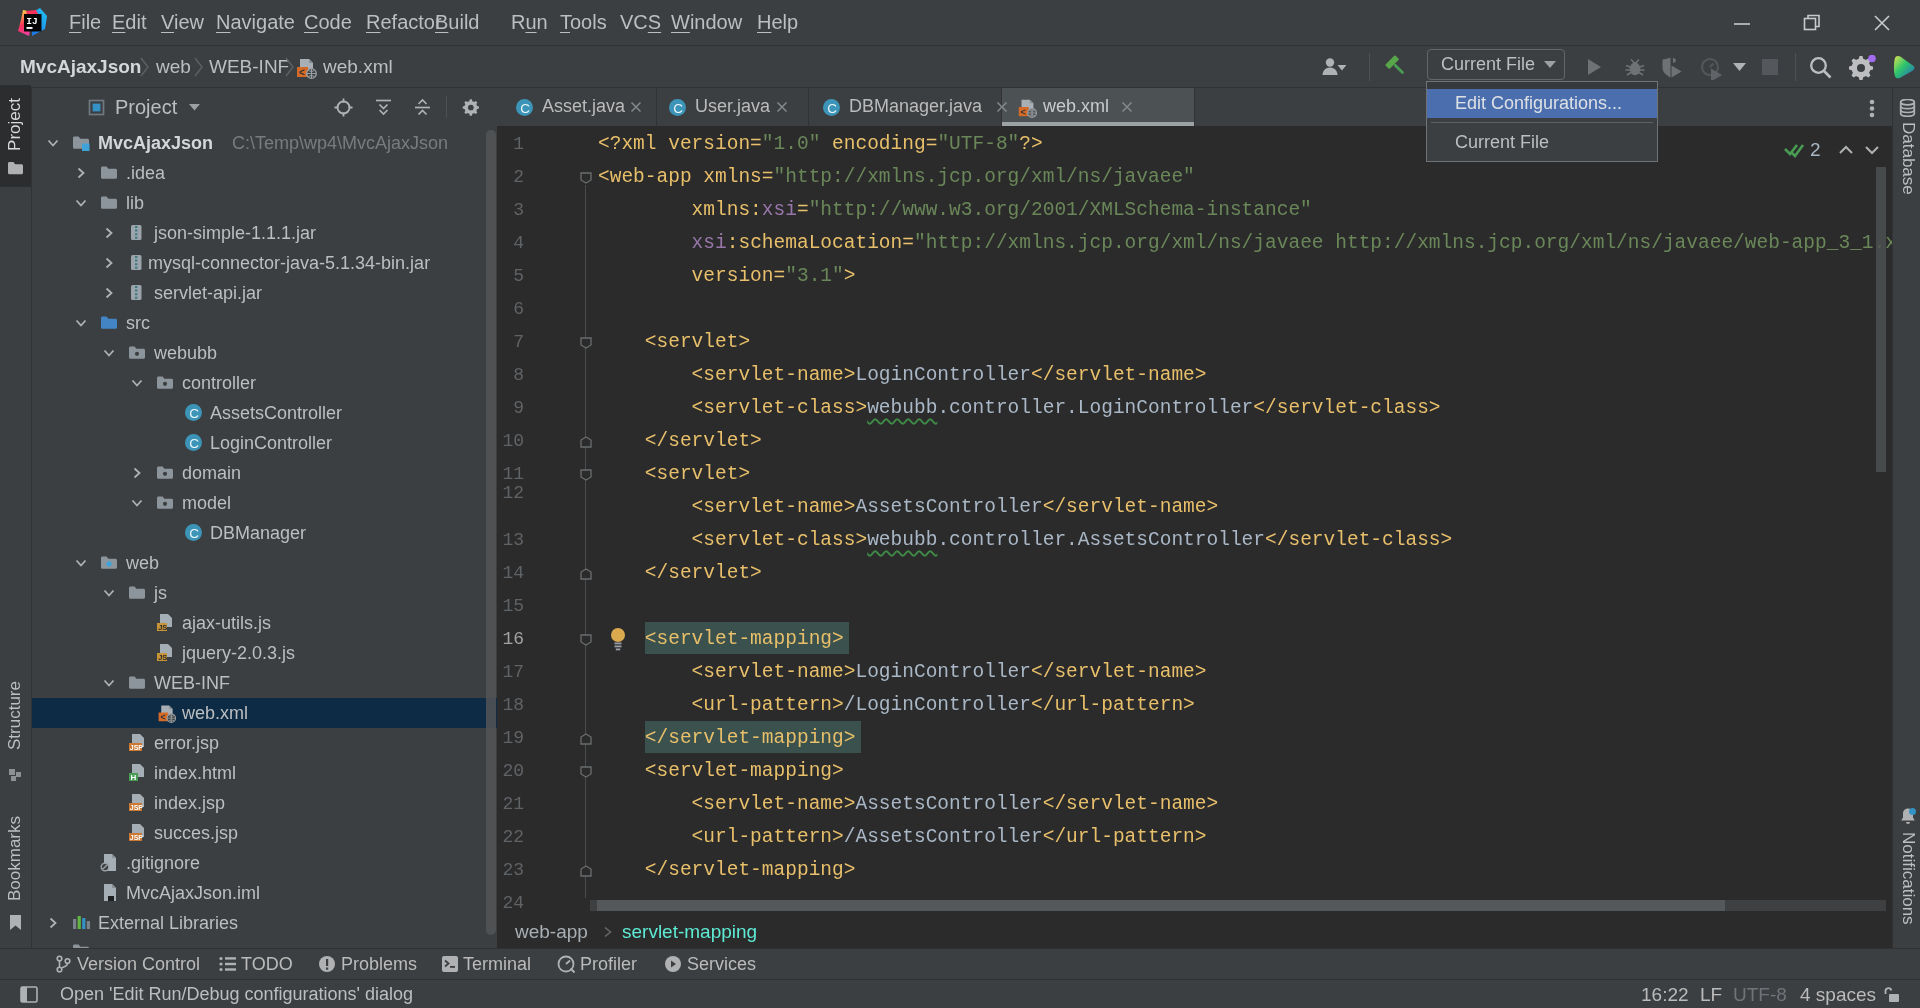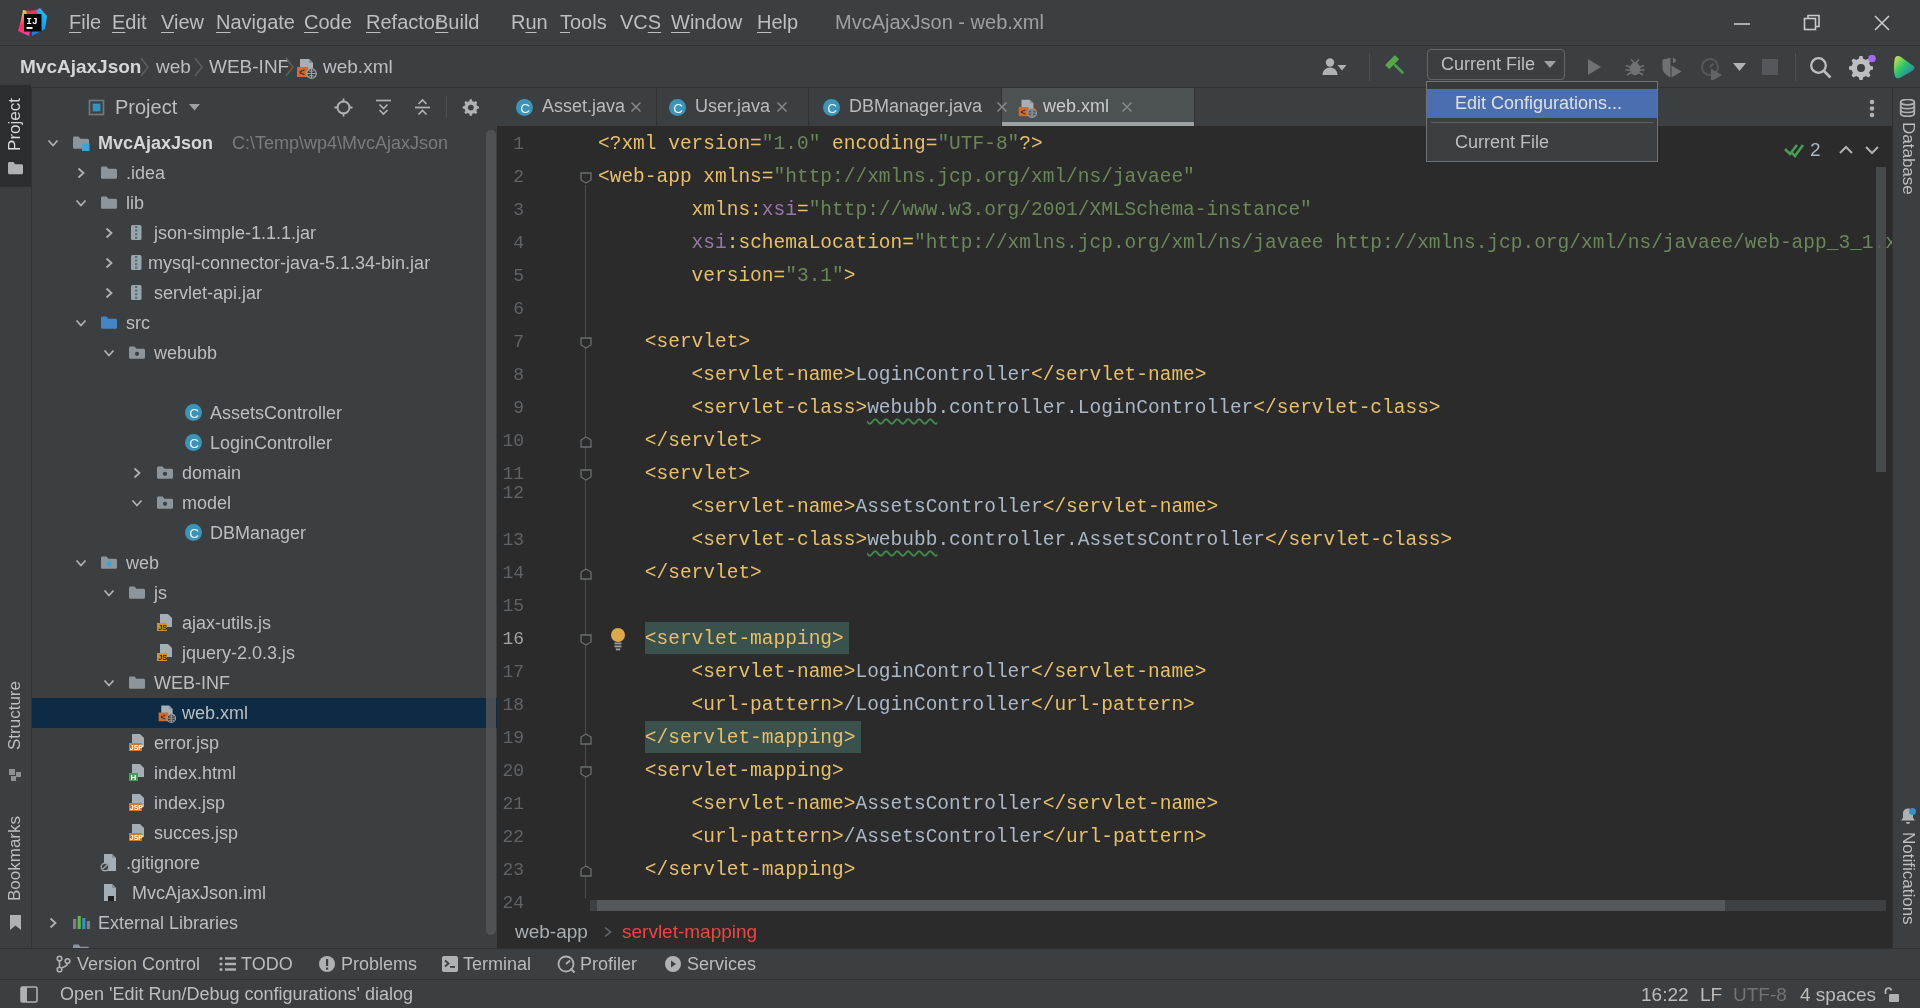--- a/index.html
+++ b/index.html
@@ -54,21 +54,20 @@
  <span class="a menu" style="left:161px"><u>V</u>iew</span>
  <span class="a menu" style="left:216px"><u>N</u>avigate</span>
  <span class="a menu" style="left:304px"><u>C</u>ode</span>
  <span class="a menu" style="left:366px"><u>R</u>efactor</span>
  <span class="a menu" style="left:435px"><u>B</u>uild</span>
  <span class="a menu" style="left:511px">R<u>u</u>n</span>
  <span class="a menu" style="left:560px"><u>T</u>ools</span>
  <span class="a menu" style="left:620px">VC<u>S</u></span>
  <span class="a menu" style="left:671px"><u>W</u>indow</span>
  <span class="a menu" style="left:757px"><u>H</u>elp</span>
- <span class="a" style="left:835px;top:0;line-height:45px;font-size:20px;color:#9DA0A3">MvcAjaxJson - web.xml</span>
  <svg class="a" style="left:1733px;top:14px" width="18" height="18">
       <line x1="1" y1="10" x2="17" y2="10" stroke="#C7C9CB" stroke-width="1.6"></line>
     </svg>
  <svg class="a" style="left:1803px;top:14px" width="18" height="18">
       <rect x="1.5" y="4.5" width="11" height="11" fill="none" stroke="#C7C9CB" stroke-width="1.6"></rect>
       <path d="M5 4.5V1.5h11v11h-3" fill="none" stroke="#C7C9CB" stroke-width="1.6"></path>
     </svg>
  <svg class="a" style="left:1873px;top:14px" width="18" height="18">
       <path d="M2 2l14 14M16 2L2 16" stroke="#C7C9CB" stroke-width="1.6"></path>
     </svg>
@@ -294,20 +293,30 @@
       </div>
 <div class="trow" style="top:210px">
   <svg class="ch" style="left:69px" width="16" height="16">
           <path d="M3.5 5.5l4.5 5 4.5-5" stroke="#AFB1B3" stroke-width="1.8" fill="none"></path>
         </svg>
   <svg class="ic" style="left:96px" width="18" height="17">
           <path d="M1 4.1c0-.8.6-1.5 1.4-1.5h4.2l1.8 2.2h7.2c.8 0 1.4.7 1.4 1.5v7c0 .8-.6 1.5-1.4 1.5H2.4c-.8 0-1.4-.7-1.4-1.5z" fill="#8C959C"></path>
           <circle cx="9" cy="9.8" r="2.1" fill="#3C3F41"></circle>
         </svg>
   <span class="tl" style="left:122px">webubb</span>
+      </div>
+<div class="trow" style="top:240px">
+  <svg class="ch" style="left:97px" width="16" height="16">
+          <path d="M3.5 5.5l4.5 5 4.5-5" stroke="#AFB1B3" stroke-width="1.8" fill="none"></path>
+        </svg>
+  <svg class="ic" style="left:124px" width="18" height="17">
+          <path d="M1 4.1c0-.8.6-1.5 1.4-1.5h4.2l1.8 2.2h7.2c.8 0 1.4.7 1.4 1.5v7c0 .8-.6 1.5-1.4 1.5H2.4c-.8 0-1.4-.7-1.4-1.5z" fill="#8C959C"></path>
+          <circle cx="9" cy="9.8" r="2.1" fill="#3C3F41"></circle>
+        </svg>
+  <span class="tl" style="left:150px">controller</span>
       </div>
 <div class="trow" style="top:270px">
   <svg class="ic" style="left:152px;top:5px" width="19" height="19">
           <circle cx="9.5" cy="9.5" r="8.5" fill="#3C95B8"></circle>
           <text x="5.3" y="14.5" font-size="13.5" fill="#E8F4F8" font-family="Liberation Sans">C</text>
         </svg>
   <span class="tl" style="left:178px">AssetsController</span>
       </div>
 <div class="trow" style="top:300px">
   <svg class="ic" style="left:152px;top:5px" width="19" height="19">
@@ -438,21 +447,21 @@
           <path d="M2.4 16.6l5.2-5.2" stroke="#9AA0A5" stroke-width="1.4"></path>
         </svg>
   <span class="tl" style="left:94px">.gitignore</span>
       </div>
 <div class="trow" style="top:750px">
   <svg class="ic" style="left:68px;top:5px" width="18" height="19">
           <path d="M4 1h8l4 4v13H4z" fill="#A6AEB5"></path>
           <path d="M12 1v4h4z" fill="#878F94"></path>
           <rect x="8" y="13" width="6" height="5" fill="#1E1F20"></rect>
         </svg>
-  <span class="tl" style="left:100px">MvcAjaxJson.iml</span>
+  <span class="tl" style="left:94px">MvcAjaxJson.iml</span>
       </div>
 <div class="trow" style="top:780px">
   <svg class="ch" style="left:13px" width="16" height="16">
           <path d="M5.5 3.5l5 4.5-5 4.5" stroke="#AFB1B3" stroke-width="1.8" fill="none"></path>
         </svg>
   <svg class="ic" style="left:40px" width="19" height="17">
           <rect x="1" y="5" width="3.2" height="10" fill="#7A838B"></rect>
           <rect x="5.6" y="2" width="3.2" height="13" fill="#62B543"></rect>
           <rect x="10.2" y="4" width="3.2" height="11" fill="#3592C4"></rect>
           <rect x="14.8" y="7" width="3.2" height="8" fill="#7A838B"></rect>
@@ -609,21 +618,21 @@
  <svg class="a" style="left:1367px;top:56px" width="16" height="12">
       <path d="M2 3l6 6 6-6" stroke="#AFB1B3" stroke-width="2" fill="none"></path>
     </svg>
  <div class="a" style="left:93px;top:812px;width:1296px;height:11px;background:#3E4042"></div>
  <div class="a" style="left:100px;top:812px;width:1128px;height:11px;background:#55585B"></div>
  <div class="a" style="left:1379px;top:79px;width:10px;height:305px;background:#4F5254;opacity:.8"></div>
  <span class="a" style="left:18px;top:827px;line-height:33px;font-size:19px;color:#A7AEB4">web-app</span>
  <svg class="a" style="left:105px;top:838px" width="12" height="12">
       <path d="M3 1.5l5.5 4.5L3 10.5" stroke="#64686B" stroke-width="1.6" fill="none"></path>
     </svg>
- <span class="a" style="left:125px;top:827px;line-height:33px;font-size:19px;color:#ef4444">servlet-mapping</span>
+ <span class="a" style="left:125px;top:827px;line-height:33px;font-size:19px;color:#5eead4">servlet-mapping</span>
 </div>
 <div class="a" id="bottombar">
  <svg class="a" style="left:55px;top:6px" width="17" height="18" viewBox="0 0 17 18">
   <circle cx="4.5" cy="3.5" r="2.3" fill="none" stroke="#AFB1B3" stroke-width="1.6"></circle>
   <circle cx="4.5" cy="14.5" r="2.3" fill="none" stroke="#AFB1B3" stroke-width="1.6"></circle>
   <circle cx="12.5" cy="6" r="2.3" fill="none" stroke="#AFB1B3" stroke-width="1.6"></circle>
   <path d="M4.5 5.8v6.4M12.5 8.3c0 3-3 3.5-5.5 4.5" fill="none" stroke="#AFB1B3" stroke-width="1.6"></path>
  </svg>
  <span class="a" style="left:77px;top:0;line-height:30px;font-size:18px">Version Control</span>
  <svg class="a" style="left:219px;top:7px" width="17" height="16" viewBox="0 0 17 16">

